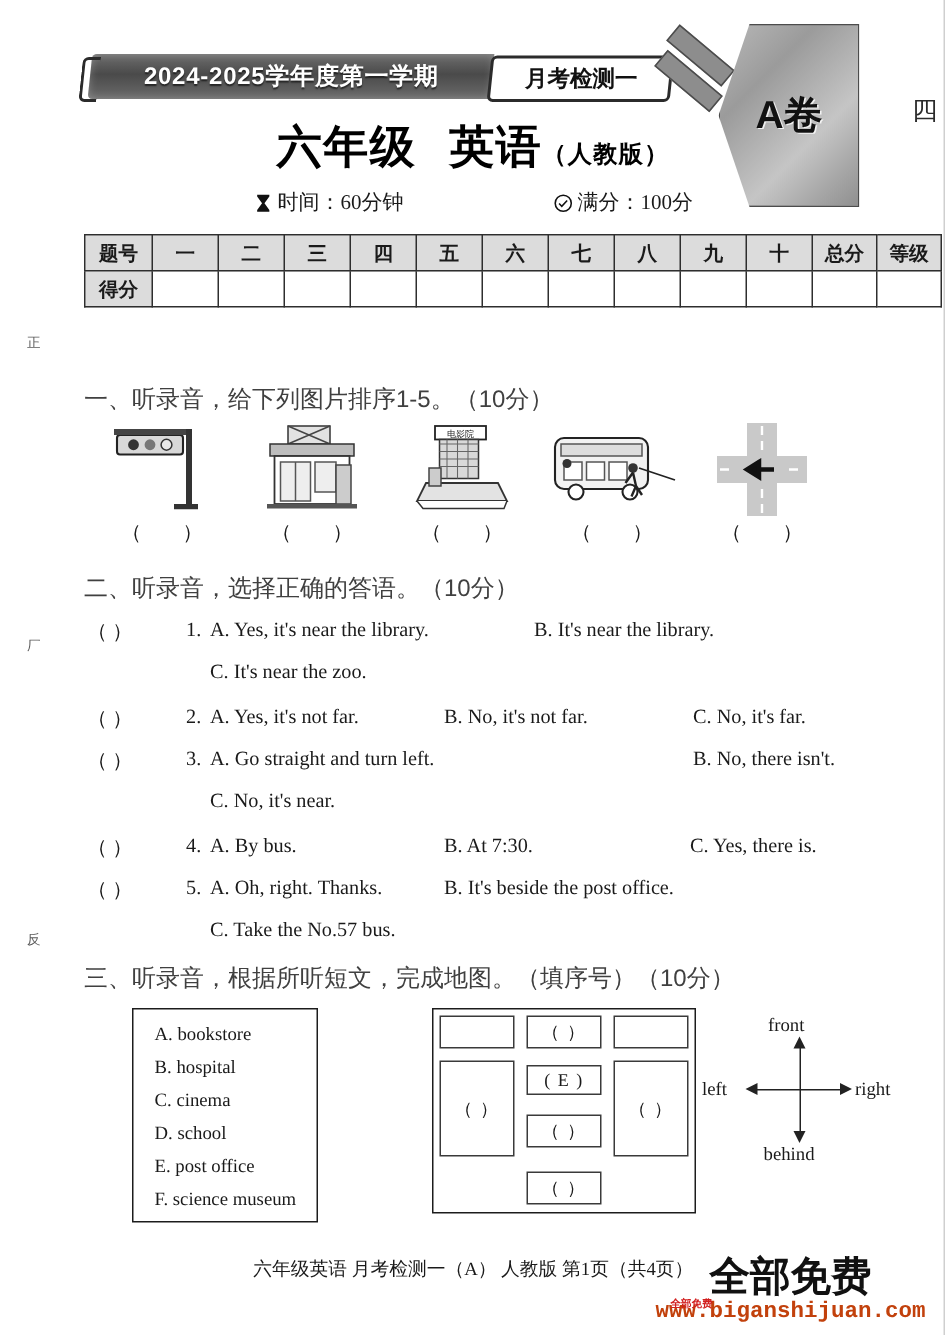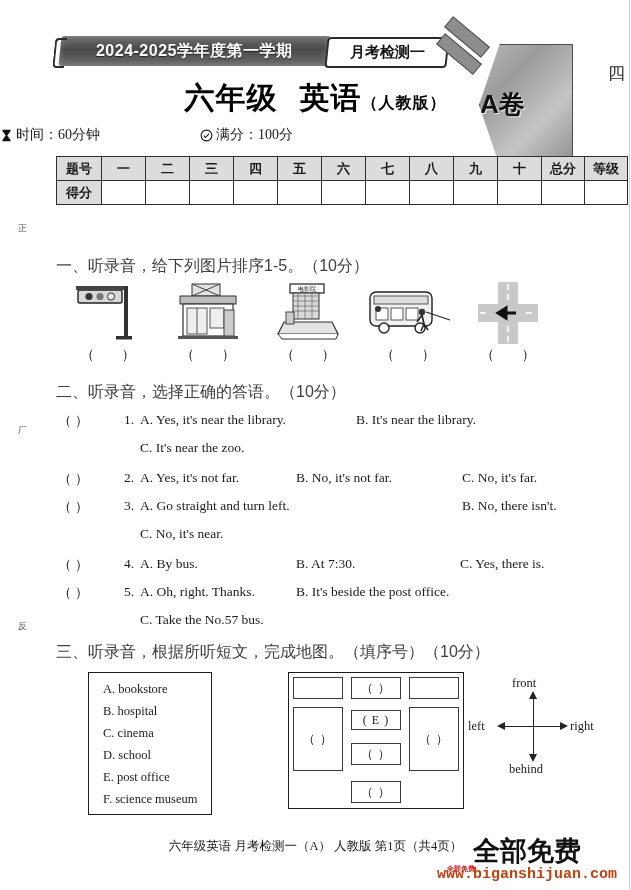--- a/index.html
+++ b/index.html
@@ -43,25 +43,25 @@
     transform:skewX(-6deg);
   }
   .banner-right span{
     transform:skewX(6deg);
     font-family:"Liberation Sans",sans-serif;font-weight:bold;font-size:15px;
     color:#111;
   }
 
   
   .ribbon{
-    position:absolute;right:58px;top:44px;width:92px;height:120px;
+    position:absolute;right:58px;top:16px;width:92px;height:120px;
     background:linear-gradient(135deg,#b9b9b9 0%,#9b9b9b 30%,#c5c5c5 65%,#8f8f8f 100%);
     clip-path:polygon(22% 0,100% 0,100% 100%,22% 100%,0 50%);
     border:1px solid #4c4c4c;
-    display:flex;flex-direction:column;align-items:flex-start;justify-content:center;
+    display:flex;flex-direction:column;align-items:center;justify-content:center;
   }
   .ribbon span{
     font-family:"Liberation Sans",sans-serif;font-weight:bold;font-size:26px;color:#111;
     line-height:1.05;
     text-shadow:1px 1px 0 rgba(255,255,255,.8);
   }
   .ribbon-stripe{
     position:absolute;width:46px;height:12px;background:#8d8d8d;
     border:1px solid #4c4c4c;
   }
@@ -77,21 +77,21 @@
     position:absolute;left:0;right:0;top:78px;text-align:center;
     font-family:"Liberation Sans",sans-serif;font-weight:bold;
     font-size:30px;color:#000;letter-spacing:1px;
   }
   .main-title .gap{display:inline-block;width:22px;}
   .main-title .ver{font-size:16px;font-weight:bold;}
 
   
   .meta-line{
     position:absolute;left:0;right:0;top:126px;
-    display:flex;gap:100px;
+    display:flex;justify-content:center;gap:100px;
     font-size:14px;
   }
   .meta-item{display:flex;align-items:center;gap:3px;}
   .ico{display:inline-block;width:13px;height:13px;}
 
   
   .score-table{
     position:absolute;left:56px;top:156px;width:572px;
     border-collapse:collapse;
     table-layout:fixed;

